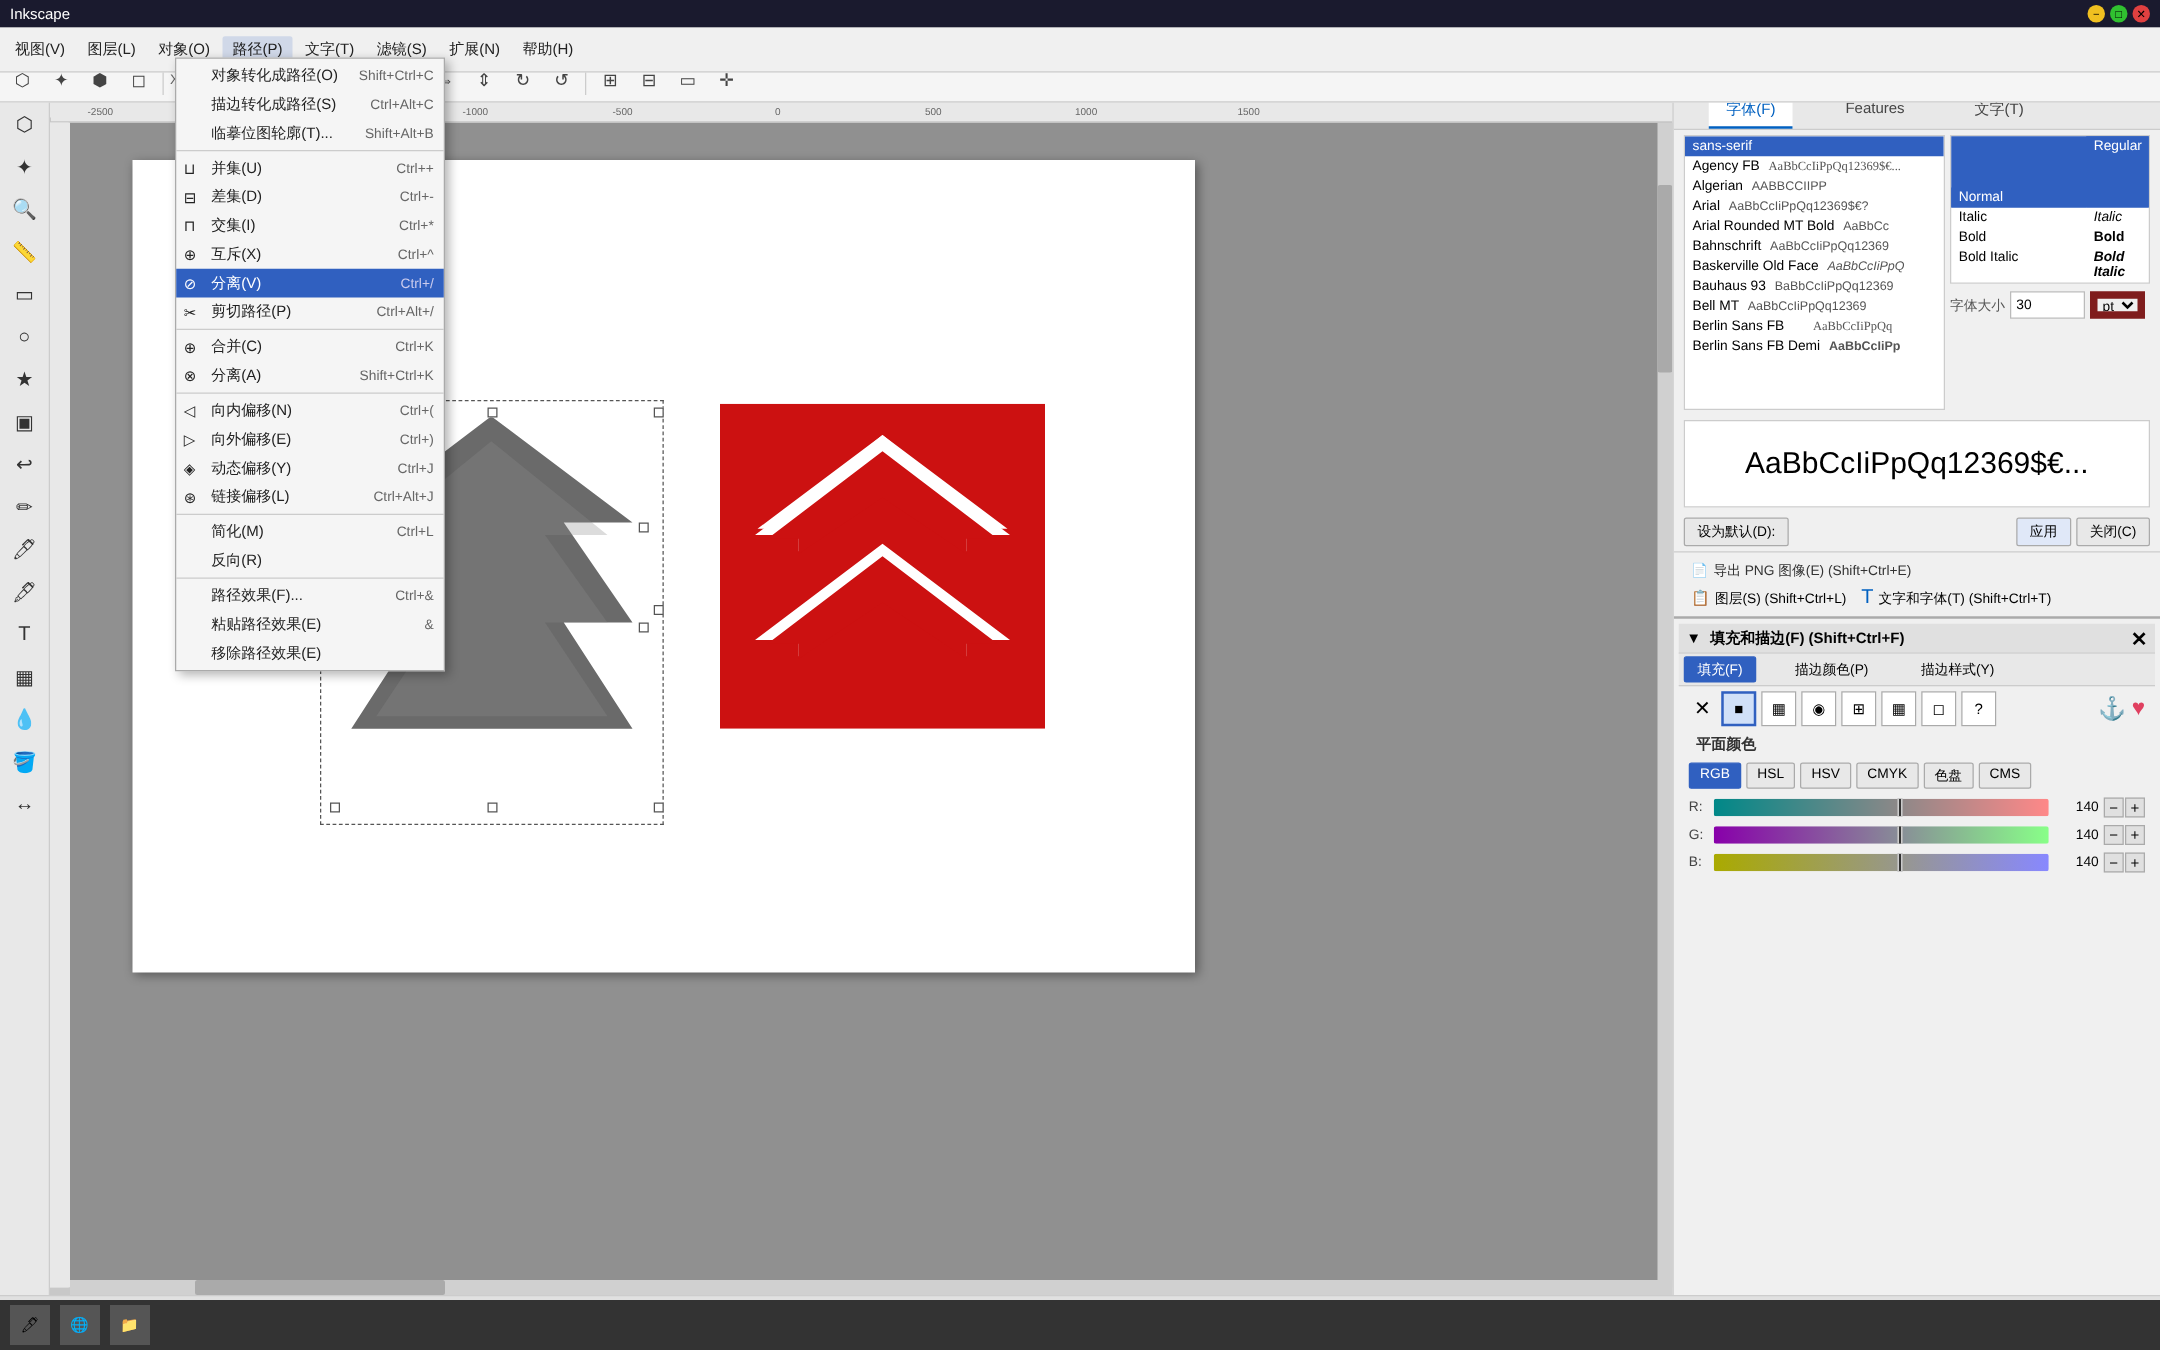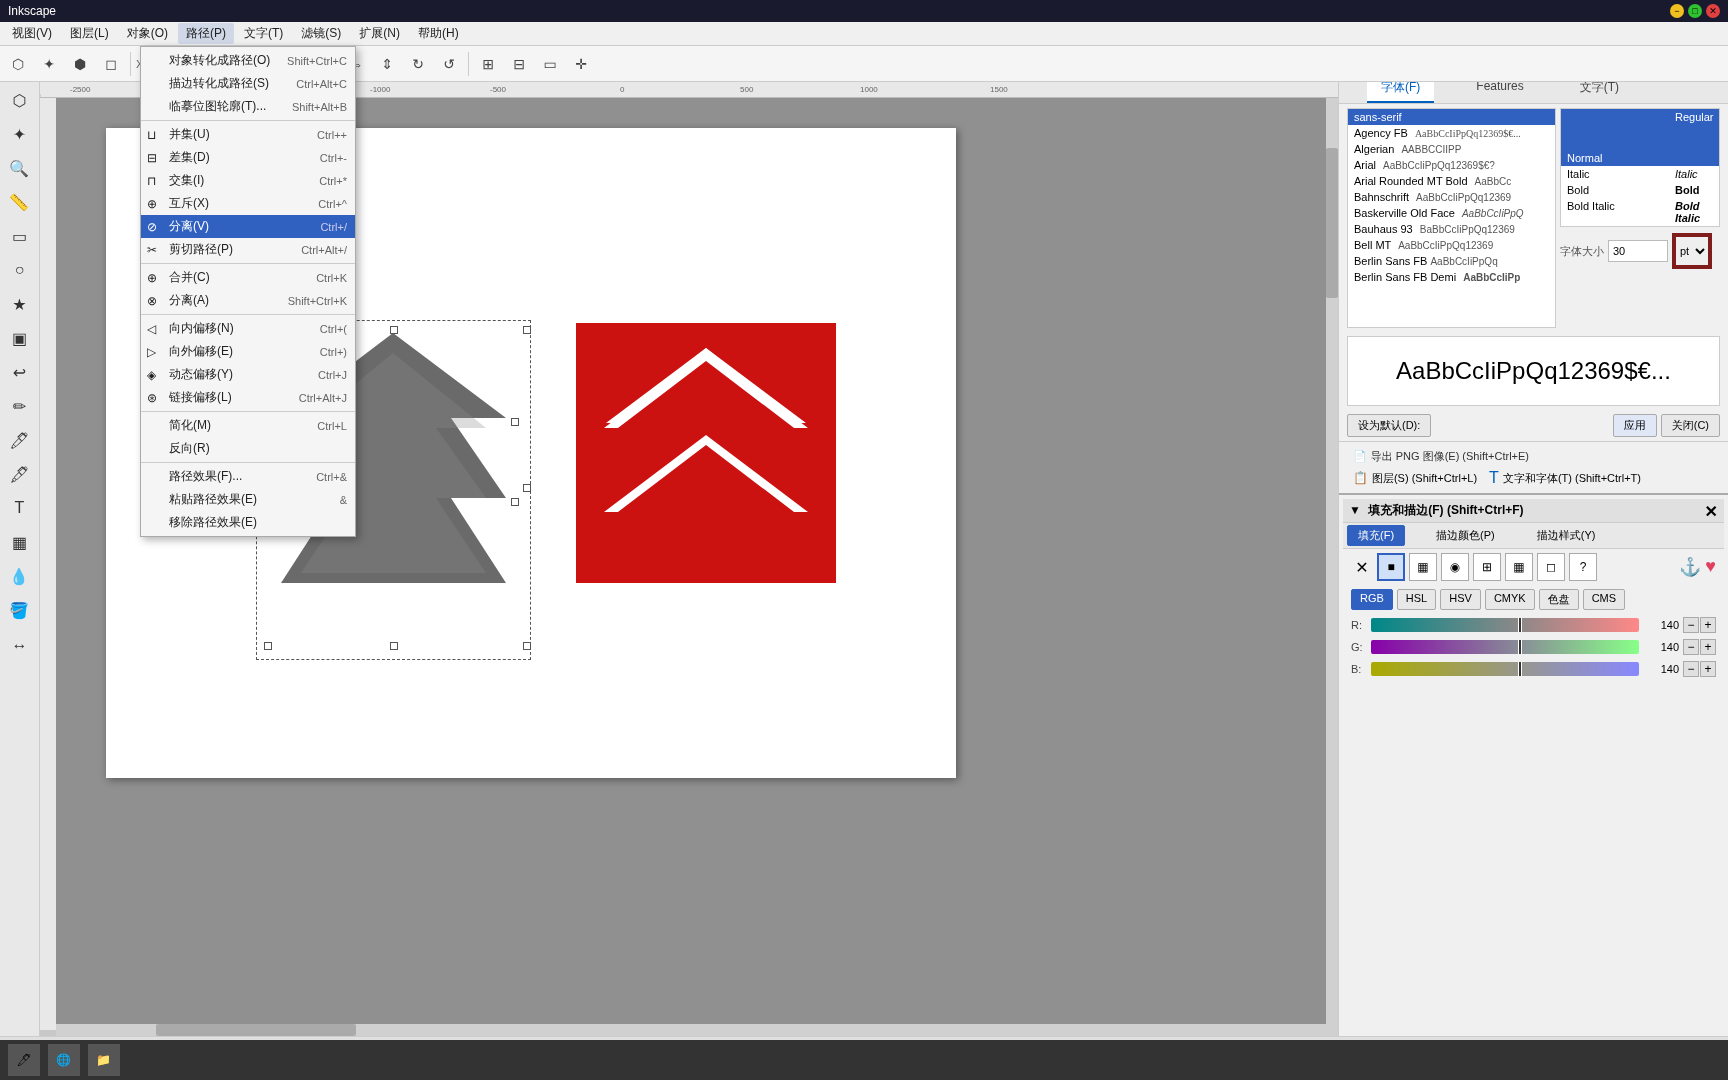--- a/index.html
+++ b/index.html
@@ -12,21 +12,21 @@
       color: #fff; font-size: 11px; z-index: 200;
     }
     #titlebar .win-controls { display: flex; gap: 4px; }
     #titlebar .win-btn { width: 14px; height: 14px; border-radius: 50%; display: flex; align-items: center; justify-content: center; font-size: 9px; color: #000; cursor: pointer; }
     #titlebar .min-btn { background: #f0c020; }
     #titlebar .max-btn { background: #30c030; }
     #titlebar .cls-btn { background: #e04040; }
 
     
     #menubar {
-      position: absolute; top: 22px; left: 0; width: 1728px; height: 24px;
+      position: absolute; top: 22px; left: 0; width: 1728px; height: 36px;
       background: #f0f0f0; display: flex; align-items: center; padding: 0 4px;
       border-bottom: 1px solid #ccc; z-index: 200; gap: 2px;
     }
     .menu-item {
       padding: 2px 8px; cursor: pointer; font-size: 12px; color: #222;
       border-radius: 2px; white-space: nowrap;
     }
 
     
     #toolbar {
@@ -574,21 +574,21 @@
         <div class="font-list-item">
           <span>Bauhaus 93</span>
           <span style="font-size:10px;color:#555;margin-left:4px;margin-top:44px;">BaBbCcIiPpQq12369</span>
         </div>
         <div class="font-list-item">
           <span>Bell MT</span>
           <span style="font-size:10px;color:#555;margin-left:4px;">AaBbCcIiPpQq12369</span>
         </div>
         <div class="font-list-item">
           <span>Berlin Sans FB</span>
-          <span style="font-size:10px;color:#555;margin-left:0;">AaBbCcIiPpQq</span>
+          <span style="font-size:10px;color:#555;margin-left:20px;font-family:Liberation Serif, serif;">AaBbCcIiPpQq</span>
         </div>
         <div class="font-list-item">
           <span>Berlin Sans FB Demi</span>
           <span style="font-size:10px;color:#555;font-weight:bold;margin-left:4px;">AaBbCcIiPp</span>
         </div>
       </div>
 
       <div style="width:165px;">
         <div class="style-list">
           <div style="display:flex;background:#3060c0;color:#fff;">
@@ -605,21 +605,21 @@
           </div>
           <div style="display:flex;">
             <div class="style-item" style="flex:1;">Bold Italic</div>
             <div class="style-item" style="width:50px;font-weight:bold;font-style:italic;">Bold Italic</div>
           </div>
         </div>
 
         <div style="display:flex;align-items:center;gap:4px;margin-top:6px;">
           <span style="font-size:11px;color:#555;">字体大小</span>
           <input type="text" value="30" style="width: 60px; height: 22px; border: 1px solid rgb(187, 187, 187); padding: 0px 4px; font-size: 11px;">
-          <select style="height:36px;font-size:11px;border:4px solid #7f1d1d;">
+          <select style="height:22px;font-size:11px;border:6px solid #7f1d1d;">
             <option>pt</option>
             <option>px</option>
           </select>
         </div>
       </div>
     </div>
   </div>
 
   <div class="font-preview">
     <span style="font-size:24px;">AaBbCcIiPpQq12369$€...</span>
@@ -667,20 +667,23 @@
       <div style="width:28px;height:28px;border:1px solid #aaa;background:#fff;display:flex;align-items:center;justify-content:center;cursor:pointer;">▦</div>
       <div style="width:28px;height:28px;border:1px solid #aaa;background:#fff;display:flex;align-items:center;justify-content:center;cursor:pointer;">◻</div>
       <div style="width:28px;height:28px;border:1px solid #aaa;background:#fff;display:flex;align-items:center;justify-content:center;cursor:pointer;">?</div>
 
       <div style="margin-left:auto;display:flex;gap:4px;">
         <span style="font-size:18px;cursor:pointer;">⚓</span>
         <span style="font-size:18px;cursor:pointer;color:#e04060;">♥</span>
       </div>
     </div>
 
+    <div style="padding:2px 8px;">
+      <span class="section-label">平面颜色</span>
+    </div>
 
     <div class="color-mode-tabs">
       <div class="cm-tab active">RGB</div>
       <div class="cm-tab">HSL</div>
       <div class="cm-tab">HSV</div>
       <div class="cm-tab">CMYK</div>
       <div class="cm-tab">色盘</div>
       <div class="cm-tab">CMS</div>
     </div>
 

